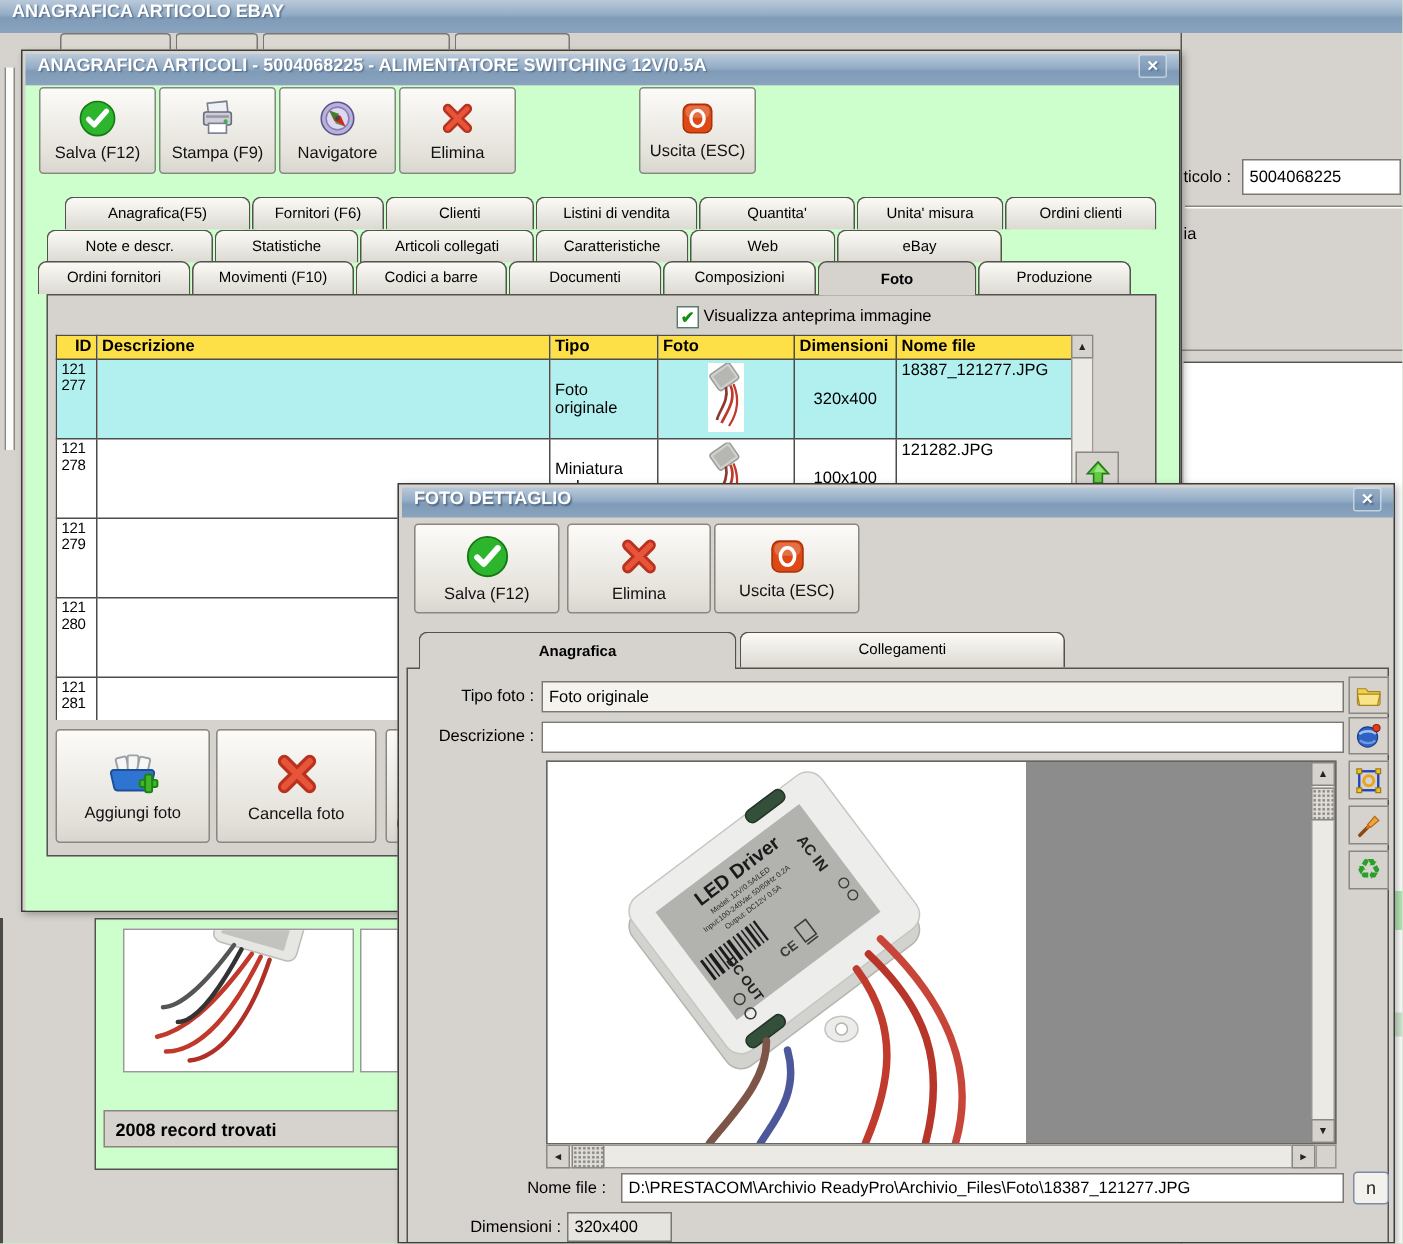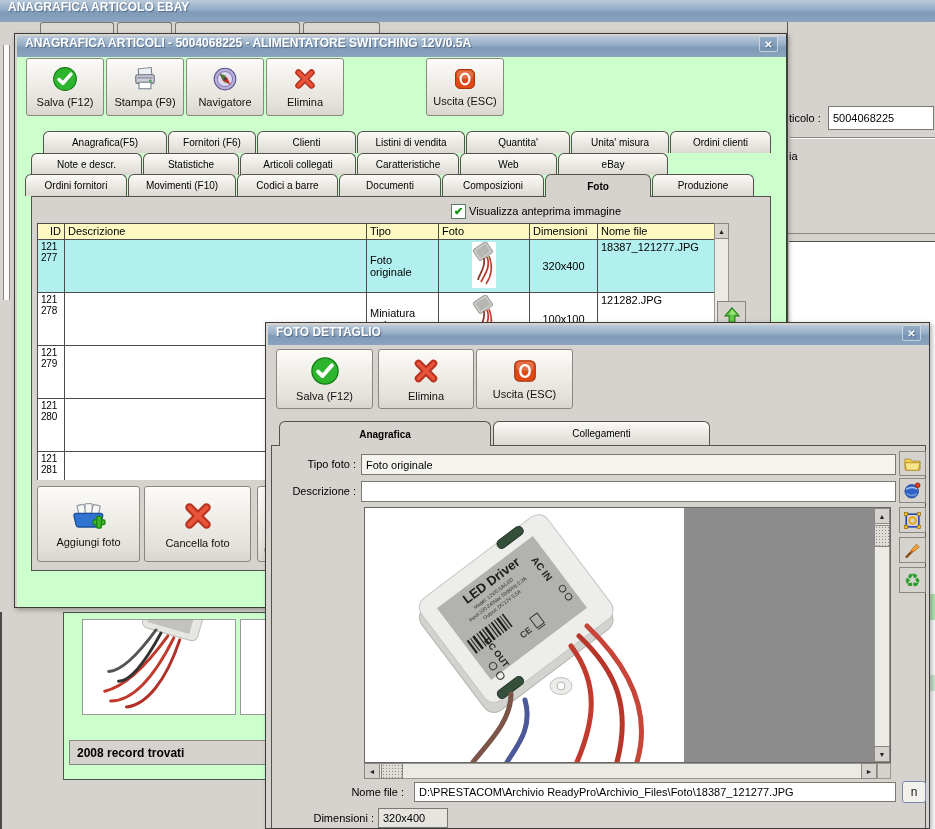--- a/index.html
+++ b/index.html
@@ -21,21 +21,21 @@
        justify-content:center;font-size:10px;box-sizing:border-box;white-space:nowrap;overflow:hidden}
   .tab.active{background:#d6d3ce;font-weight:bold;z-index:6}
   .panel{position:absolute;background:#d6d3ce;border:1px solid #55524e;box-sizing:border-box}
   .field{position:absolute;background:#fff;border:1px solid #7b7874;box-sizing:border-box;font-size:11px;
          display:flex;align-items:center;padding:0 4px;overflow:hidden;white-space:nowrap}
   .field.ro{background:#f4f3ee}
   .lbl{position:absolute;font-size:11px;white-space:nowrap}
   .lbl.r{text-align:right}
   .grid{border-collapse:collapse;table-layout:fixed;font-size:11px;background:#fff}
   .grid td,.grid th{border:1px solid #4c4c4a;padding:1px 3px;overflow:hidden;vertical-align:top}
-  .grid th{background:#fef9c3;font-weight:normal;text-align:left;height:13px}
+  .grid th{background:#fde047;font-weight:bold;text-align:left;height:13px}
   .grid td{height:50px}
   tr.sel td{background:#b2f0f0}
   td.idc{font-size:10px;word-break:break-all;letter-spacing:-0.2px}
   td.mid{vertical-align:middle}
   td.ctr{vertical-align:middle;text-align:center}
   td.brk{word-break:break-all}
   .sbtn{position:absolute;background:#d6d3ce;border:1px solid #8a8781;display:flex;align-items:center;
         justify-content:center;color:#222;box-sizing:border-box}
   .ar-up::before{content:"▲";font-size:7px}
   .ar-dn::before{content:"▼";font-size:7px}

